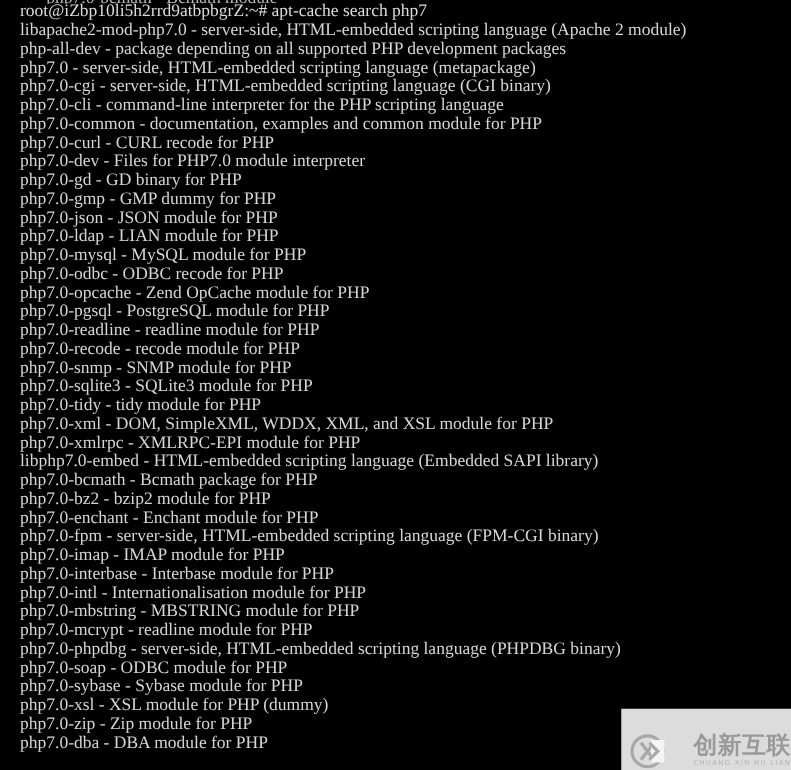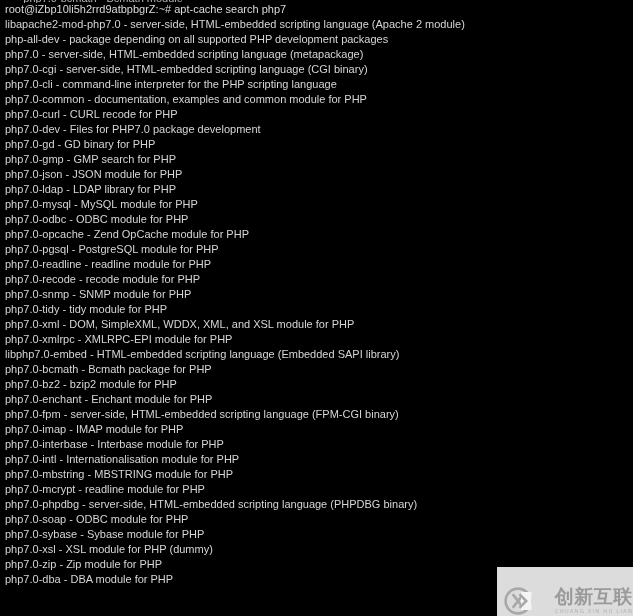--- a/index.html
+++ b/index.html
@@ -48,24 +48,24 @@
     left: 0;
     top: 2px;
     width: 633px;
   }
 
   .tline {
     display: block;
     height: 15px;
     line-height: 15px;
     white-space: pre;
-    font-family: Liberation Sans, sans-serif;
-    font-size: 11px;
+    font-family: Liberation Serif, serif;
+    font-size: 14px;
     color: #d6d6d6;
-    padding-left: 5px;
+    padding-left: 16px;
   }
 
   .tline.prompt-line {
     color: #dcdcdc;
   }
 
   
   #watermark {
     position: absolute;
     left: 497px;
@@ -122,32 +122,33 @@
   <div id="lines">
     <span class="tline prompt-line">root@iZbp10li5h2rrd9atbpbgrZ:~# apt-cache search php7</span>
     <div id="output-container">
         <span class="tline">libapache2-mod-php7.0 - server-side, HTML-embedded scripting language (Apache 2 module)</span>
         <span class="tline">php-all-dev - package depending on all supported PHP development packages</span>
         <span class="tline">php7.0 - server-side, HTML-embedded scripting language (metapackage)</span>
         <span class="tline">php7.0-cgi - server-side, HTML-embedded scripting language (CGI binary)</span>
         <span class="tline">php7.0-cli - command-line interpreter for the PHP scripting language</span>
         <span class="tline">php7.0-common - documentation, examples and common module for PHP</span>
         <span class="tline">php7.0-curl - CURL recode for PHP</span>
-        <span class="tline">php7.0-dev - Files for PHP7.0 package development</span>
+        <span class="tline">php7.0-dev - Files for PHP7.0 module interpreter</span>
         <span class="tline">php7.0-gd - GD binary for PHP</span>
-        <span class="tline">php7.0-gmp - GMP search for PHP</span>
+        <span class="tline">php7.0-gmp - GMP dummy for PHP</span>
         <span class="tline">php7.0-json - JSON module for PHP</span>
-        <span class="tline">php7.0-ldap - LDAP library for PHP</span>
+        <span class="tline">php7.0-ldap - LIAN module for PHP</span>
         <span class="tline">php7.0-mysql - MySQL module for PHP</span>
-        <span class="tline">php7.0-odbc - ODBC module for PHP</span>
+        <span class="tline">php7.0-odbc - ODBC recode for PHP</span>
         <span class="tline">php7.0-opcache - Zend OpCache module for PHP</span>
         <span class="tline">php7.0-pgsql - PostgreSQL module for PHP</span>
         <span class="tline">php7.0-readline - readline module for PHP</span>
         <span class="tline">php7.0-recode - recode module for PHP</span>
         <span class="tline">php7.0-snmp - SNMP module for PHP</span>
+        <span class="tline">php7.0-sqlite3 - SQLite3 module for PHP</span>
         <span class="tline">php7.0-tidy - tidy module for PHP</span>
         <span class="tline">php7.0-xml - DOM, SimpleXML, WDDX, XML, and XSL module for PHP</span>
         <span class="tline">php7.0-xmlrpc - XMLRPC-EPI module for PHP</span>
         <span class="tline">libphp7.0-embed - HTML-embedded scripting language (Embedded SAPI library)</span>
         <span class="tline">php7.0-bcmath - Bcmath package for PHP</span>
         <span class="tline">php7.0-bz2 - bzip2 module for PHP</span>
         <span class="tline">php7.0-enchant - Enchant module for PHP</span>
         <span class="tline">php7.0-fpm - server-side, HTML-embedded scripting language (FPM-CGI binary)</span>
         <span class="tline">php7.0-imap - IMAP module for PHP</span>
         <span class="tline">php7.0-interbase - Interbase module for PHP</span>

